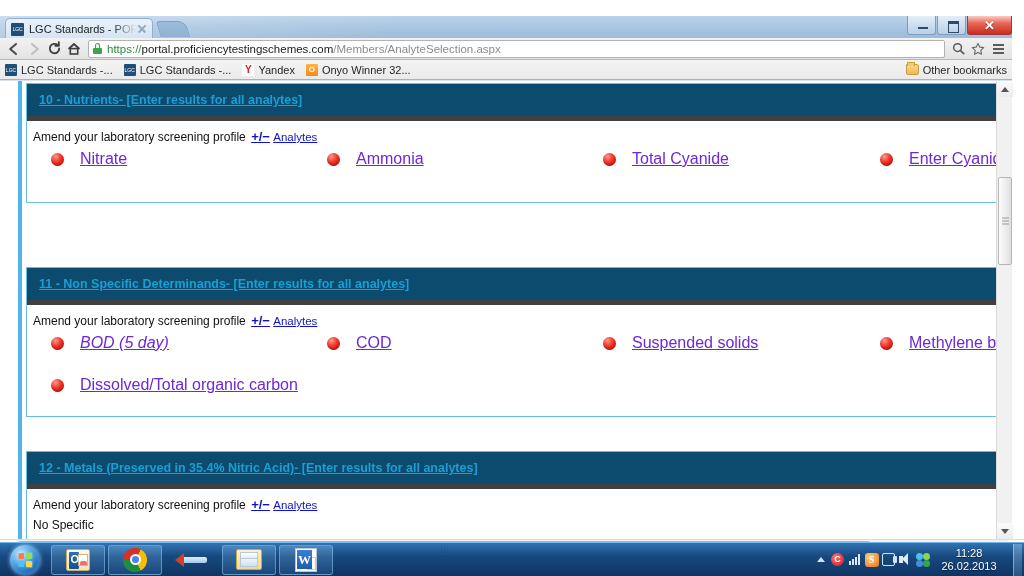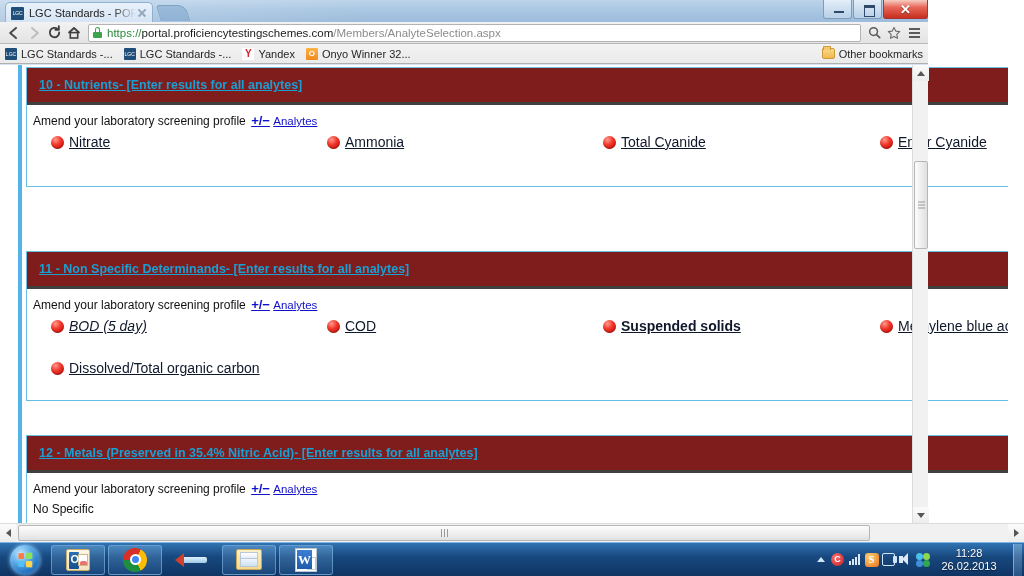--- a/index.html
+++ b/index.html
@@ -6,21 +6,21 @@
   html, body {
     width: 1024px; height: 576px;
     overflow: hidden;
     font-family: "Liberation Sans", sans-serif;
     background: #fff;
   }
   #screen { position: relative; width: 1024px; height: 576px; overflow: hidden; }
 
   
   .browser {
-    position: absolute; left: 0; top: 0; width: 928px; height: 542px;
+    position: absolute; left: 0; top: 16px; width: 1012px; height: 542px;
     background: #d5e3f2;
   }
 
   
   .tabstrip {
     position: relative; height: 22px; width: 100%;
     background: linear-gradient(180deg,#bcd4ea 0%, #a9c6e2 48%, #9dbcdb 100%);
     overflow: hidden;
   }
   .tabstrip:before {
@@ -168,21 +168,21 @@
   .leftbar {
     position: absolute; left: 18px; top: 0; width: 4px; height: 458px;
     background: #53b4e8;
   }
 
   .section {
     position: absolute; left: 26px; width: 1000px;
     border: 1px solid #68c0e4; background: #fff;
   }
   .sec-head {
-    background: #7f1d1d; border-bottom: 3px solid #404040;
+    background: #0c4a6e; border-bottom: 5px solid #404040;
     height: 37px; display: flex; align-items: center; padding-left: 12px;
   }
   .sec-head a {
     font-size: 12.5px; font-weight: bold; color: #1a9fd4;
     text-decoration: underline; font-family: "Liberation Sans", sans-serif;
   }
   .sec-body { padding: 8px 0 10px 2px; }
   .amend {
     font-size: 12px; color: #111; padding-left: 4px; margin-bottom: 6px;
     white-space: nowrap;
@@ -202,22 +202,23 @@
     position: absolute; top: 0; display: flex; align-items: center;
     white-space: nowrap;
   }
   .bullet {
     width: 13px; height: 13px; flex: 0 0 13px; border-radius: 50%;
     margin-right: 5px;
     background: radial-gradient(circle at 35% 28%, #ff9a90 0%, #f2372a 42%, #c8140b 78%, #9b0f08 100%);
     box-shadow: inset 0 -1px 1px rgba(0,0,0,.25);
   }
   .analyte a {
-    font-size: 14px; color: #0f172a; text-decoration: underline;
+    font-size: 16px; color: #6d28d9; text-decoration: underline;
     font-family: "Liberation Sans", sans-serif;
+    margin-left: 11px;
   }
 
   
   .vscroll {
     position: absolute; right: 0; top: 65px; width: 16px; height: 458px;
     background: #f1f1f1; border-left: 1px solid #dcdcdc;
   }
   .sb-arrow {
     position: absolute; left: 0; width: 16px; height: 16px;
     background: linear-gradient(180deg,#fbfbfb,#ececec);
@@ -498,21 +499,21 @@
             </div>
             <div class="arow">
               <div class="analyte" style="left:22px;font-style:italic;">
                 <span class="bullet"></span>
                 <a href="#">BOD (5 day)</a>
               </div>
               <div class="analyte" style="left:298px;">
                 <span class="bullet"></span>
                 <a href="#">COD</a>
               </div>
-              <div class="analyte" style="left:574px;font-weight:bold;">
+              <div class="analyte" style="left:574px;">
                 <span class="bullet"></span>
                 <a href="#">Suspended solids</a>
               </div>
               <div class="analyte" style="left:851px;">
                 <span class="bullet"></span>
                 <a href="#">Methylene blue active s</a>
               </div>
             </div>
             <div class="arow last">
               <div class="analyte" style="left:22px;">

